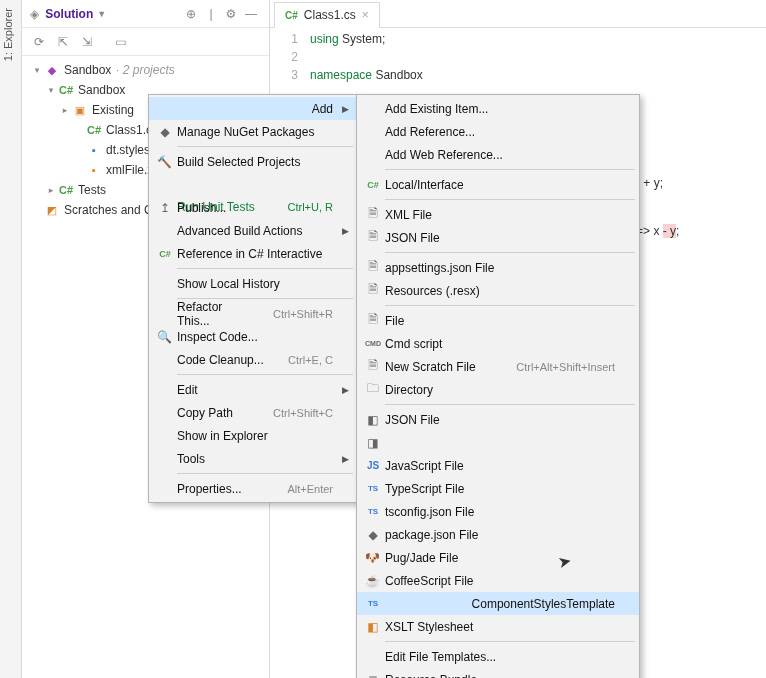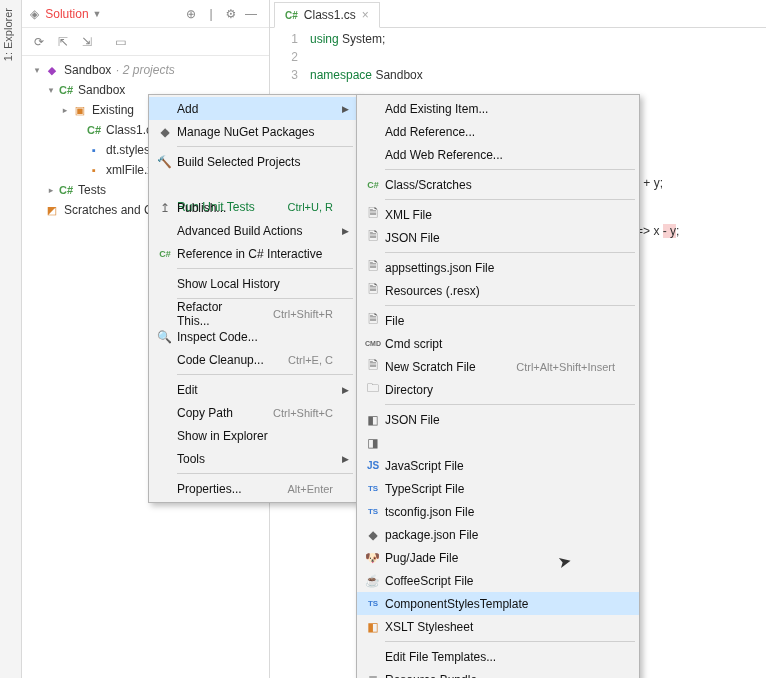--- a/index.html
+++ b/index.html
@@ -3,21 +3,21 @@
   <meta charset="utf-8">
   <style>
     * { margin: 0; padding: 0; box-sizing: border-box; font-family: "Segoe UI", Tahoma, sans-serif; font-size: 12px; }
     body { background: #fff; width: 766px; height: 678px; overflow: hidden; position: relative; color: #333; }
     .left-tabs { width: 22px; border-right: 1px solid #d9d9d9; height: 678px; position: absolute; left: 0; top: 0; background: #f4f4f4; }
     .left-tabs .tab-label { writing-mode: vertical-rl; transform: rotate(180deg); padding: 8px 2px; color: #555; font-size: 11px; }
     .content { margin-left: 22px; display: flex; height: 100%; }
     .explorer { width: 248px; border-right: 1px solid #d9d9d9; }
     .explorer-header { height: 28px; display: flex; align-items: center; padding: 0 8px; border-bottom: 1px solid #e8e8e8; }
     .explorer-header .sol-icon { margin-right: 6px; color: #888; }
-    .explorer-header .title { font-weight: 400; color: #ef4444; }
+    .explorer-header .title { font-weight: 700; color: #4c1d95; }
     .explorer-header .dd { margin-left: 4px; color: #888; font-size: 9px; }
     .explorer-header .spacer { flex: 1; }
     .explorer-header .tbtn { width: 20px; text-align: center; color: #888; cursor: pointer; }
     .explorer-toolbar { height: 28px; display: flex; align-items: center; padding: 0 6px; gap: 2px; border-bottom: 1px solid #e8e8e8; }
     .explorer-toolbar .tbtn { width: 22px; height: 20px; display: flex; align-items: center; justify-content: center; color: #888; }
     .tree { padding: 4px 0; }
     .tree-row { display: flex; align-items: center; height: 20px; padding-left: 0; white-space: nowrap; }
     .tree-row .arrow { width: 14px; text-align: center; color: #888; font-size: 9px; }
     .tree-row .ticon { width: 16px; height: 16px; display: inline-flex; align-items: center; justify-content: center; margin-right: 4px; font-size: 11px; }
     .tree-row .label { color: #333; }
@@ -45,21 +45,21 @@
     .hl-red { background: #f8d2d2; }
     .code-extra { position: absolute; top: 144px; left: 330px; font-family: Consolas, monospace; font-size: 13px; white-space: pre; }
     .code-extra div { height: 18px; line-height: 18px; }
     
     .cmenu { position: absolute; background: #f2f2f2; border: 1px solid #b5b5b5; box-shadow: 3px 3px 6px rgba(0,0,0,.25); padding: 2px 0; }
     .cmenu .row { display: flex; align-items: center; height: 23px; padding: 0 24px 0 4px; position: relative; }
     .cmenu .row .micon { width: 24px; display: flex; justify-content: center; color: #666; font-size: 12px; }
     .cmenu .row .mlabel { flex: 1; color: #111; }
     .cmenu .row .short { color: #888; margin-left: 18px; font-size: 11px; }
     .cmenu .row .subarrow { position: absolute; right: 8px; color: #555; font-size: 9px; }
-    .cmenu .row.highlight { background: #cfe8ff; }
+    .cmenu .row.highlight { background: #cfe8ff; text-align: right; }
     .cmenu .row.disabled .mlabel, .cmenu .row.disabled .short { color: #15803d; margin-top: 44px; }
     .cmenu .sep { height: 1px; background: #cfcfcf; margin: 3px 4px 3px 28px; }
     .menu1 { left: 148px; top: 94px; width: 210px; }
     .menu2 { left: 356px; top: 94px; width: 284px; }
     .cursor { position: absolute; left: 558px; top: 552px; font-size: 16px; transform: rotate(-12deg); pointer-events: none; }
     .icon-cs { font-size: 9px; font-weight: bold; }
   </style>
 </head>
 <body>
 
@@ -248,21 +248,21 @@
       <span class="micon"></span>
       <span class="mlabel">Add Reference...</span>
     </div>
     <div class="row">
       <span class="micon"></span>
       <span class="mlabel">Add Web Reference...</span>
     </div>
     <div class="sep"></div>
     <div class="row">
       <span class="micon" style="color: rgb(74, 155, 74); font-size: 9px; font-weight: bold;">C#</span>
-      <span class="mlabel">Class/Scratches</span>
+      <span class="mlabel">Local/Interface</span>
     </div>
     <div class="sep"></div>
     <div class="row">
       <span class="micon">🗎</span>
       <span class="mlabel">XML File</span>
     </div>
     <div class="row">
       <span class="micon">🗎</span>
       <span class="mlabel">JSON File</span>
     </div>

